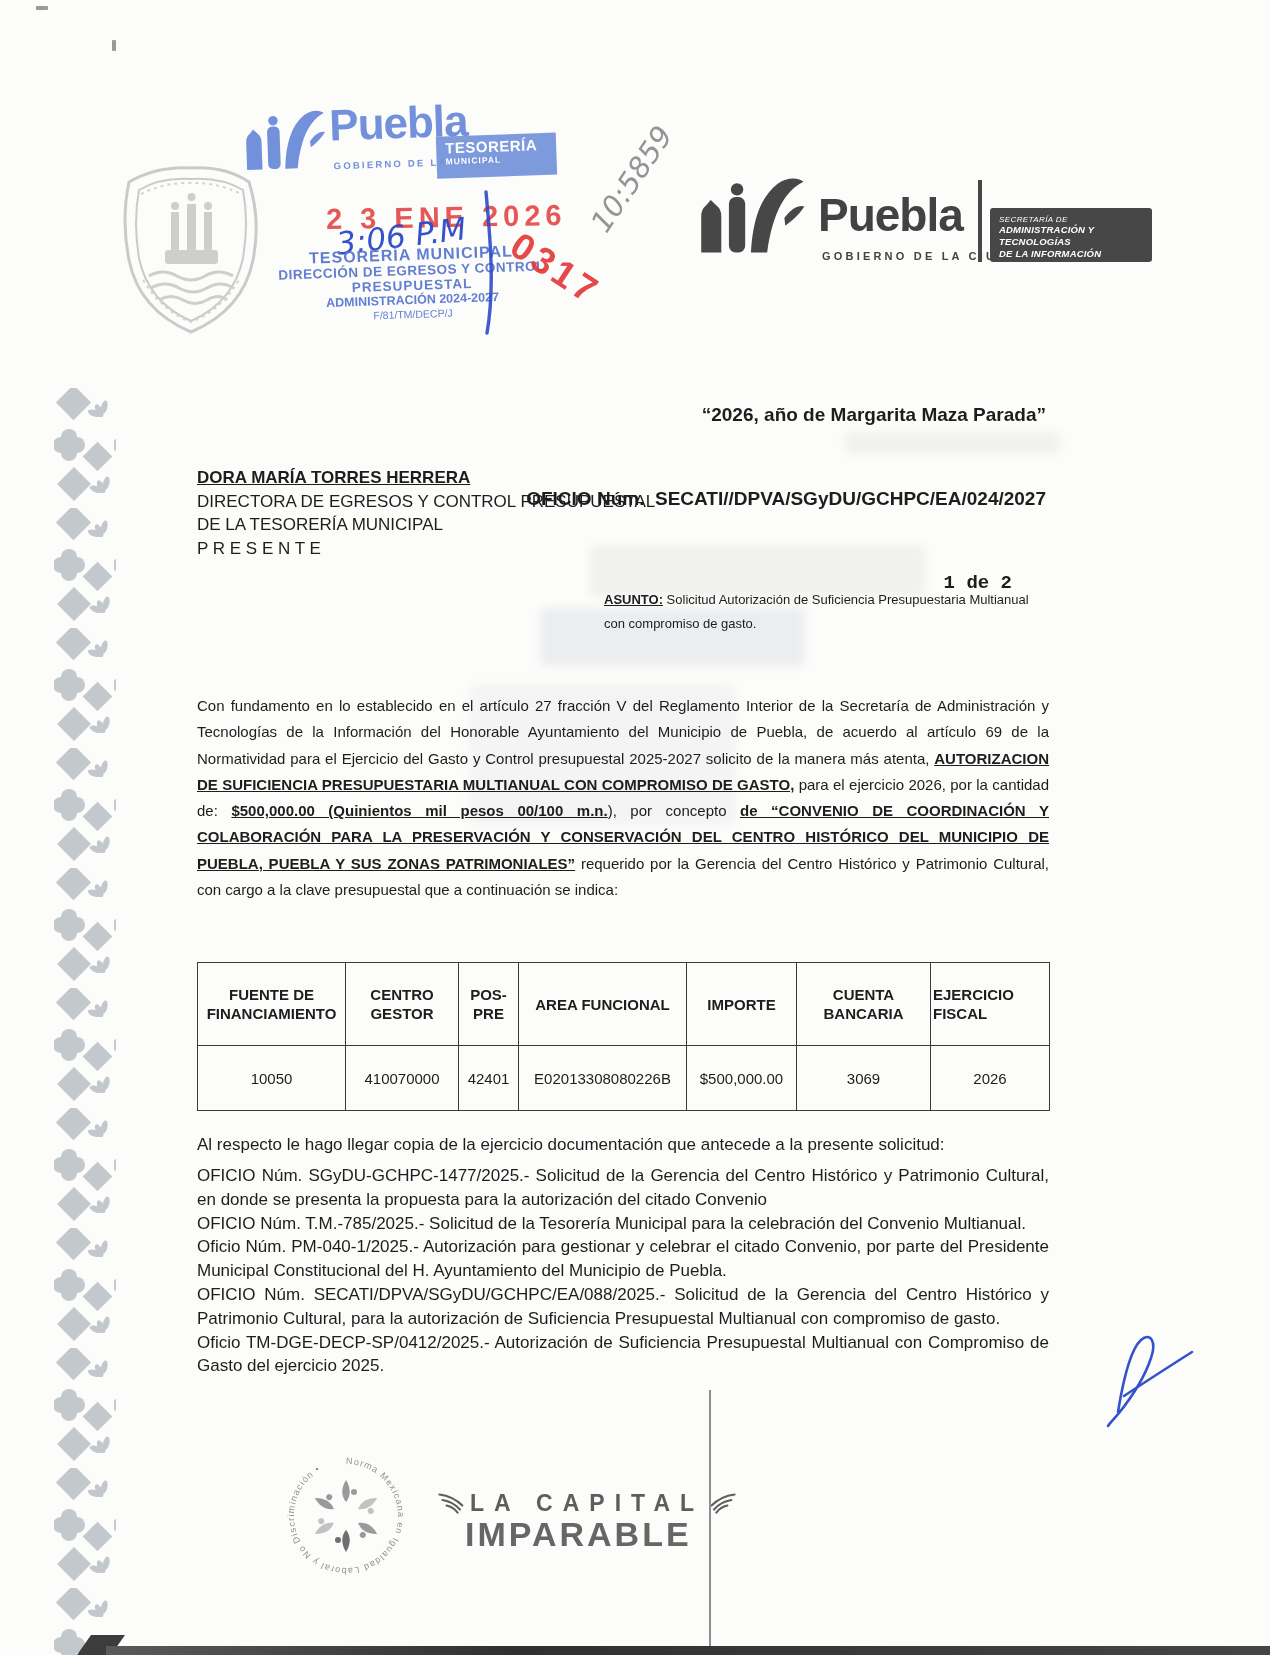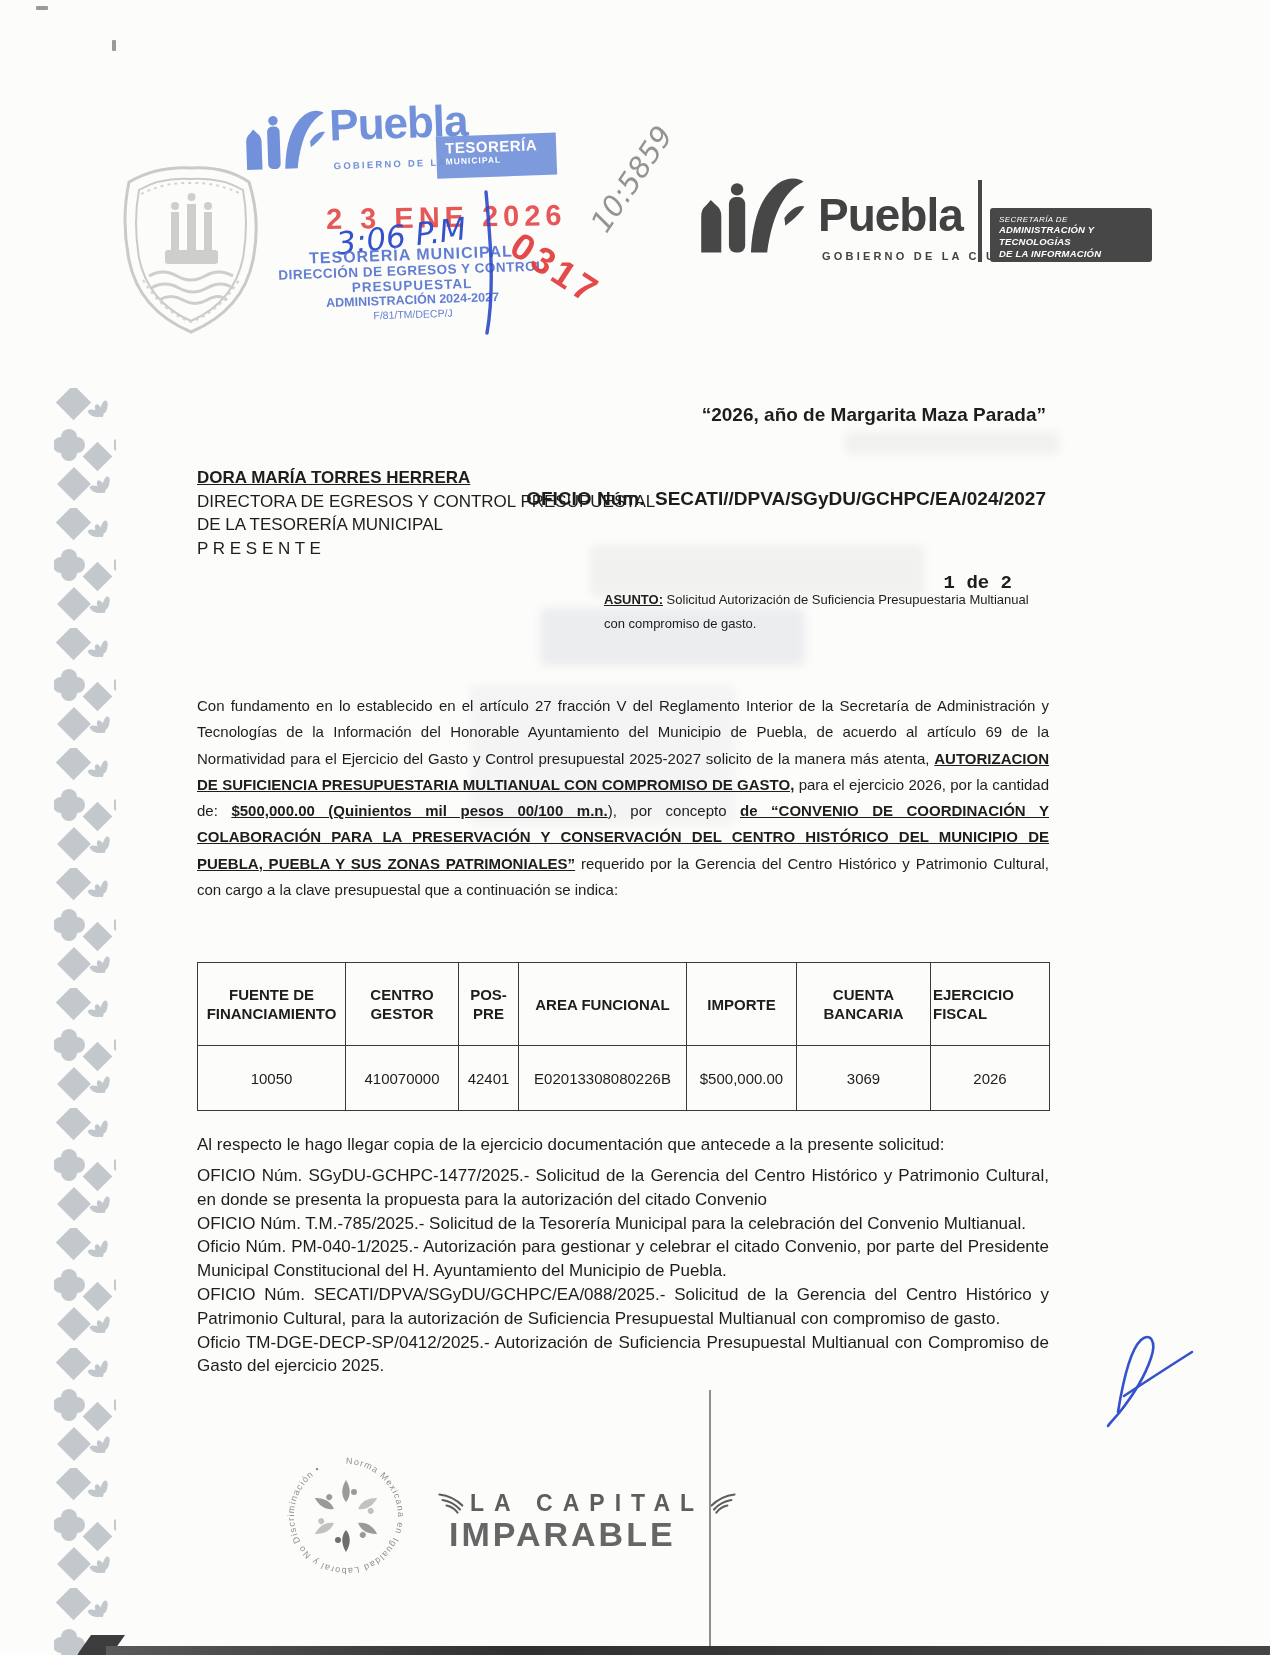--- a/index.html
+++ b/index.html
@@ -84,21 +84,21 @@
     vertical-align:middle;padding:2px 4px;}
   table.budget th{height:78px;font-weight:bold;line-height:19px;}
   table.budget td{height:60px;font-weight:normal;}
   table.budget th.left{text-align:left;padding-left:2px;}
 
   
   .seal{position:absolute;left:276px;top:1446px;}
   .capital{position:absolute;left:437px;top:1490px;width:300px;color:#5d5d5d;}
   .capital .row1{display:flex;align-items:center;gap:6px;}
   .capital .c1{font-size:23px;font-weight:bold;letter-spacing:10px;white-space:nowrap;}
-  .capital .c2{font-size:34px;font-weight:bold;letter-spacing:3px;margin:-2px 0 0 12px;color:#666;}
+  .capital .c2{font-size:34px;font-weight:bold;letter-spacing:3px;margin:-2px 0 0 28px;color:#666;}
   .divider-line{position:absolute;left:709px;top:1390px;width:2px;height:265px;background:#8f8f8f;}
 
   .pen-overlay{position:absolute;left:0;top:0;pointer-events:none;}
 </style>
 </head>
 <body>
 
 <div class="page">
 
   <svg width="0" height="0" style="position:absolute" aria-hidden="true">

